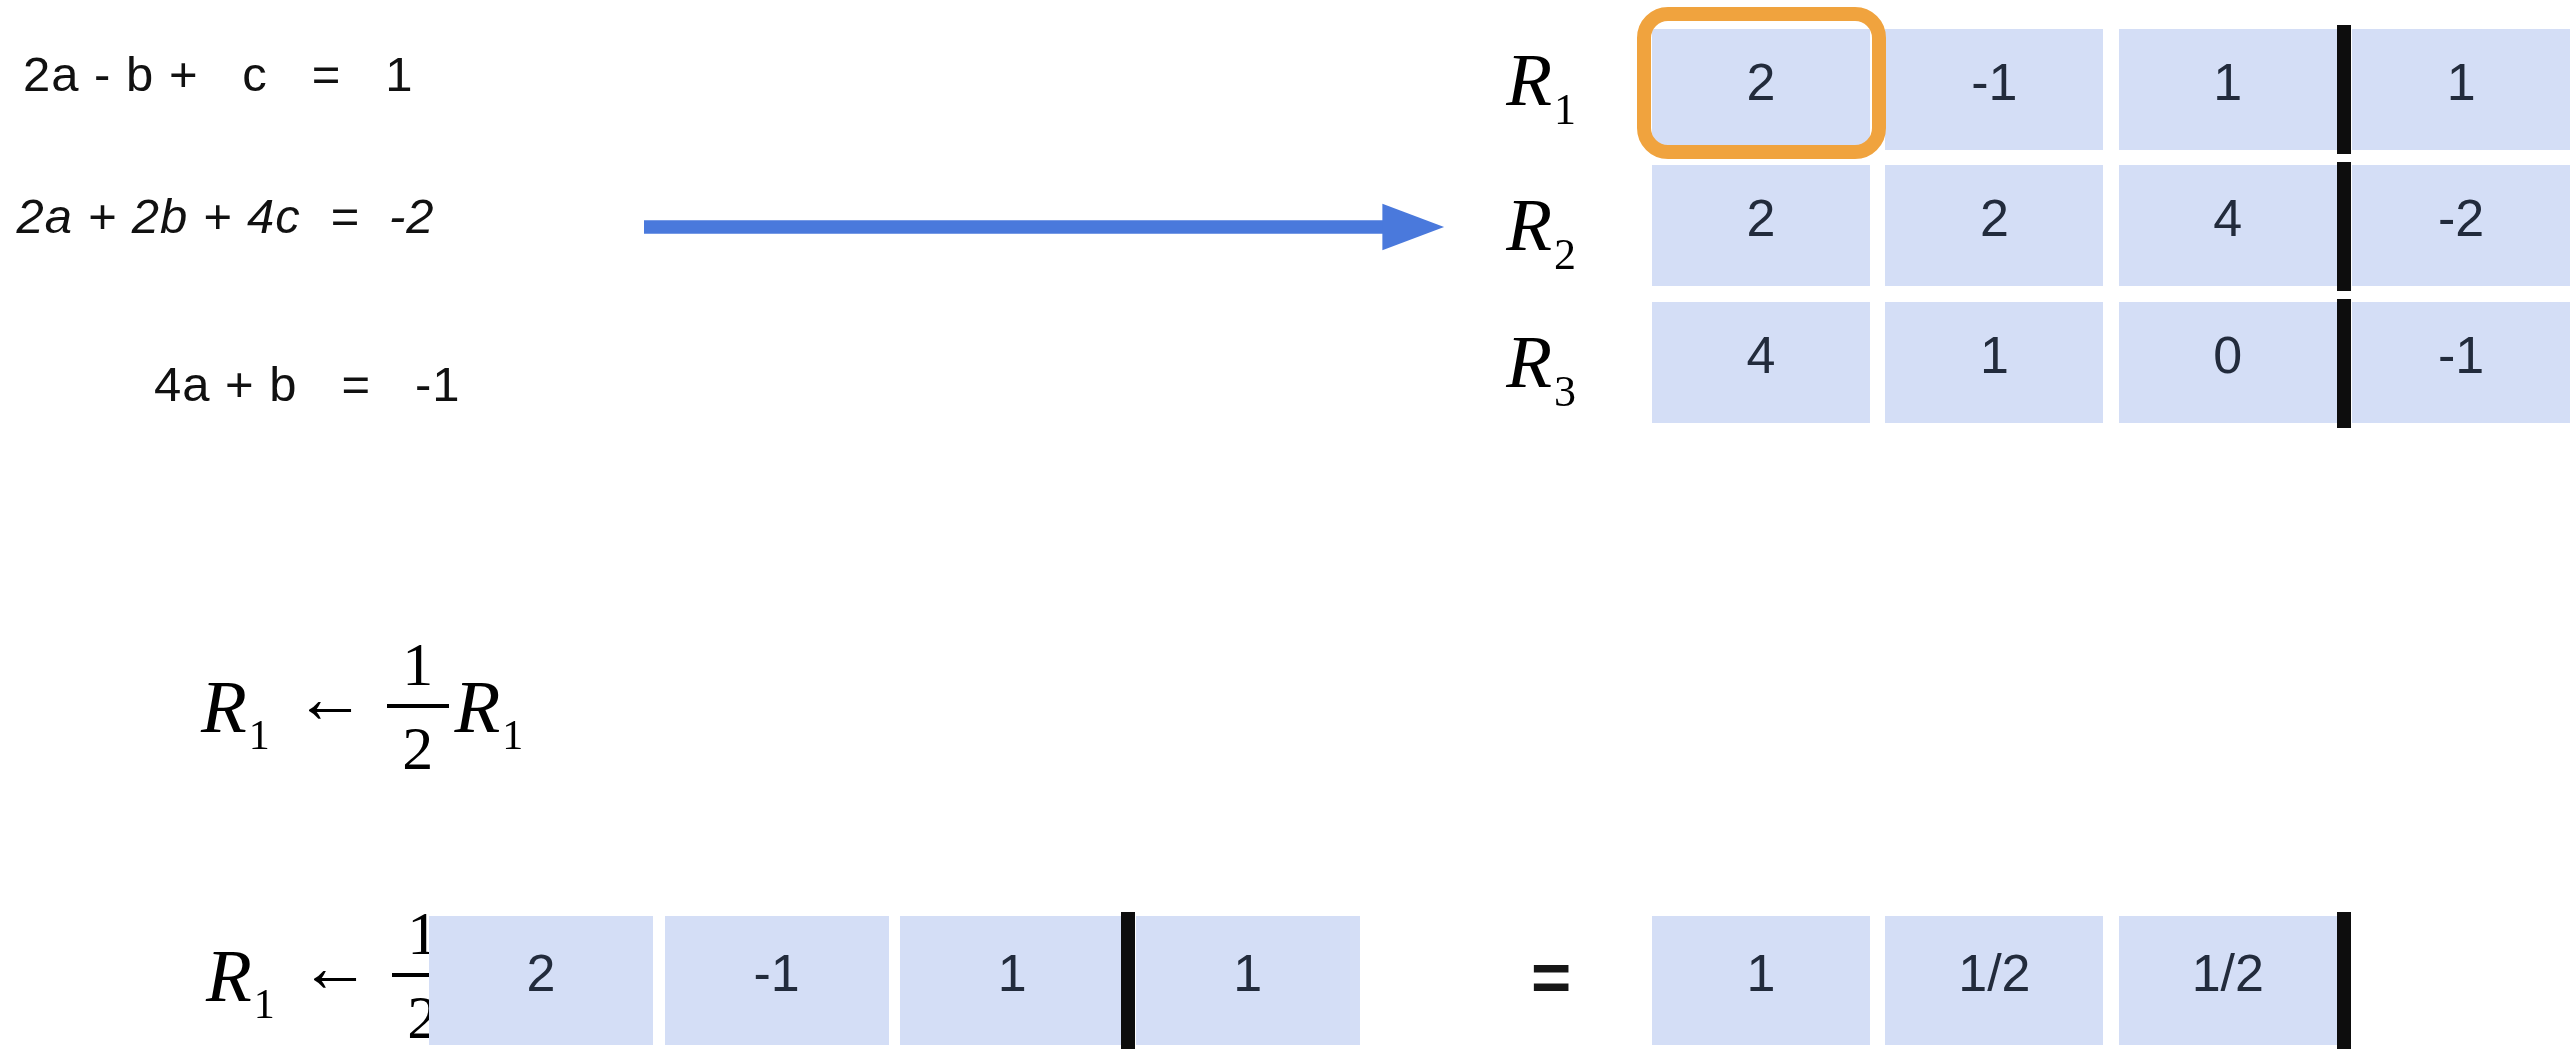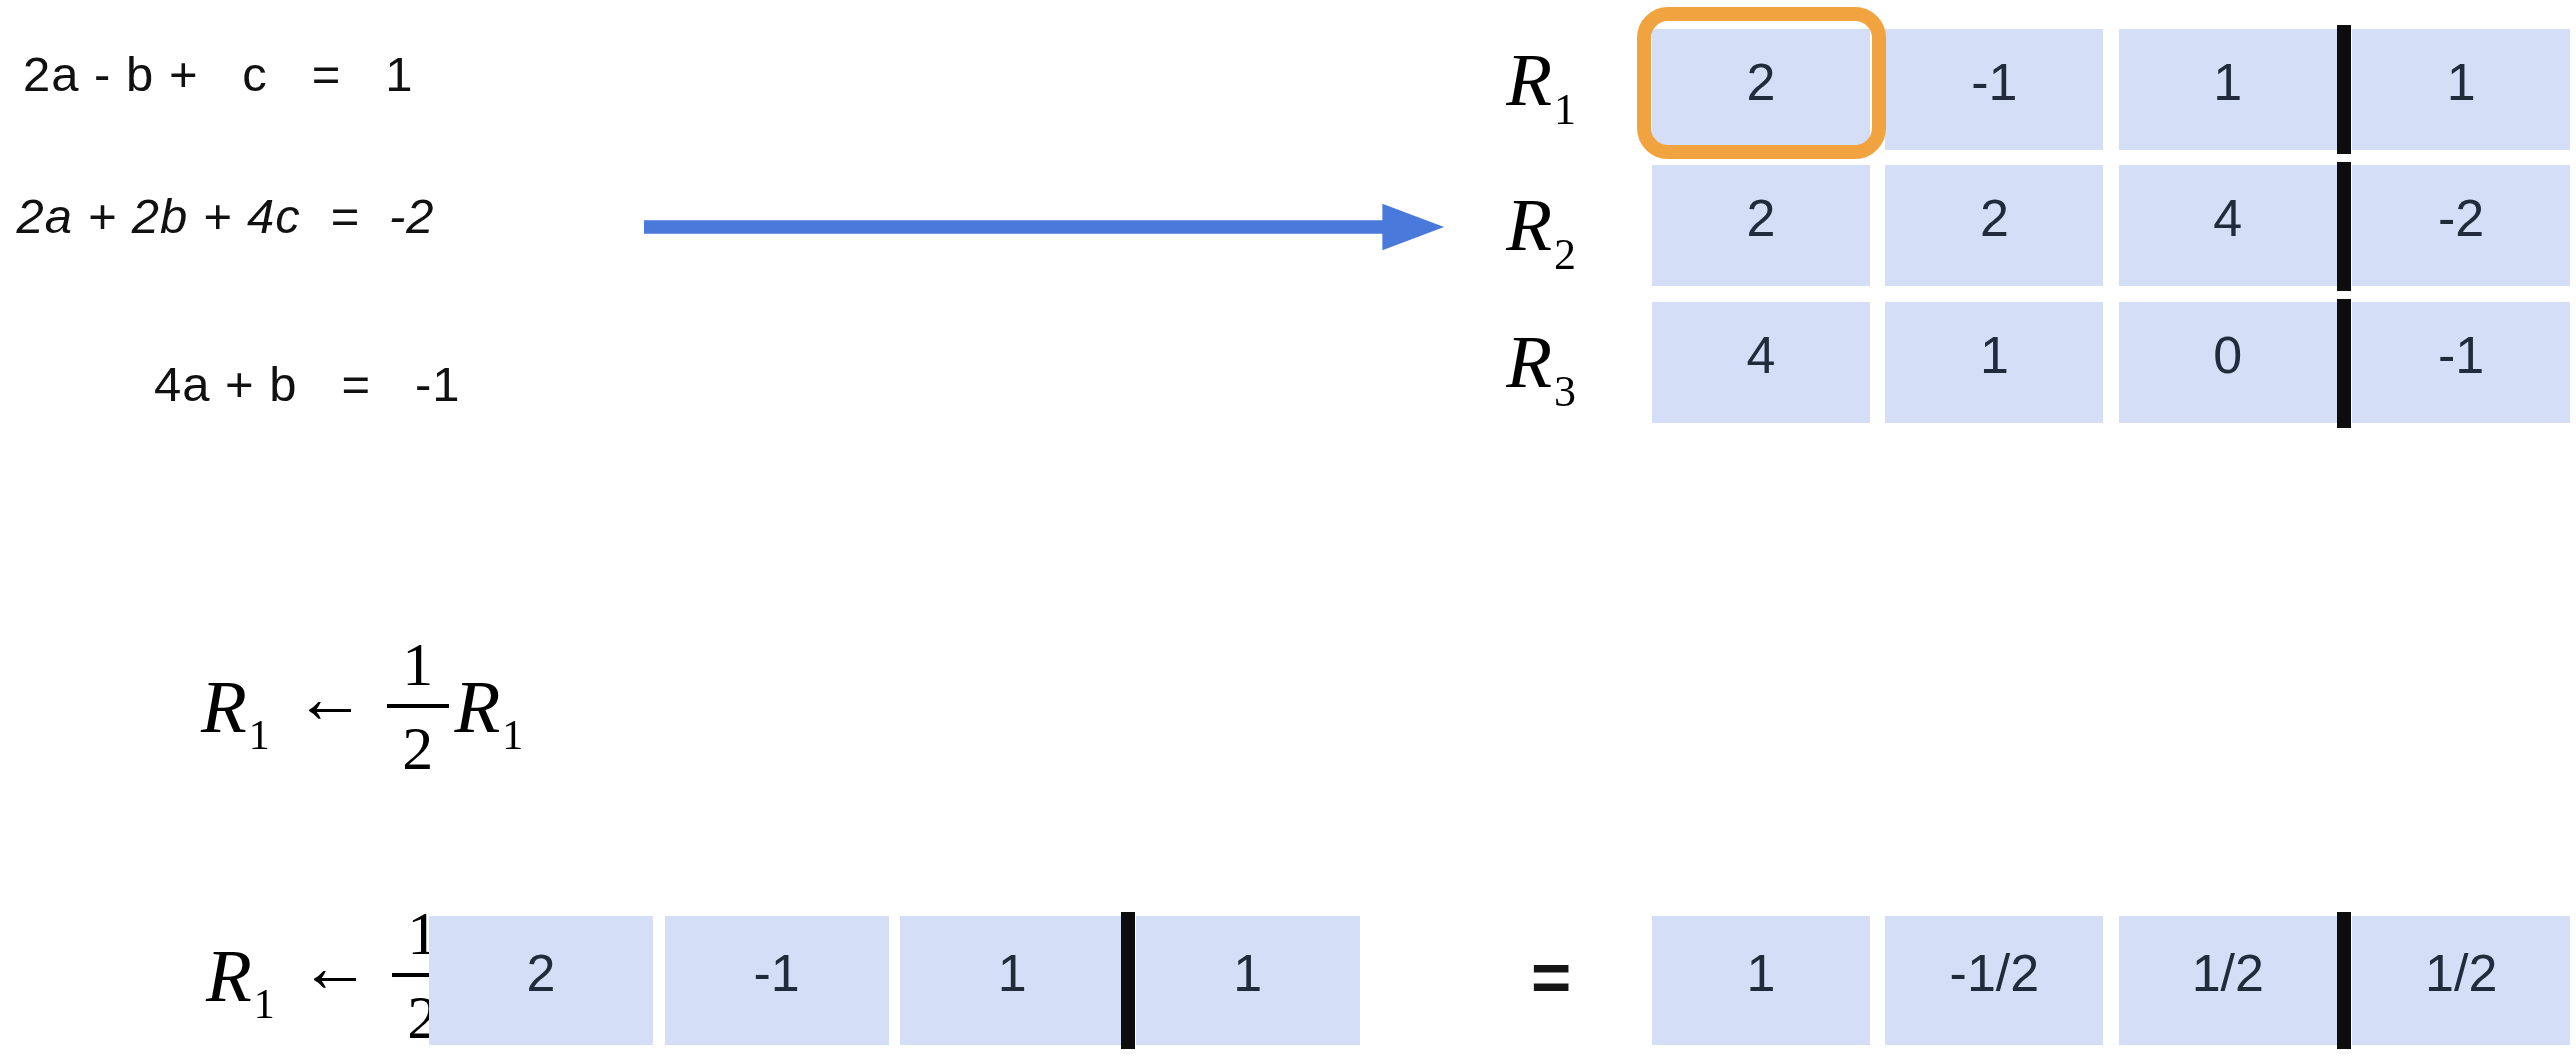--- a/index.html
+++ b/index.html
@@ -154,20 +154,19 @@
     <div class="cell lv-cell">-1</div>
     <div class="cell lv-cell">1</div>
     <div class="cell lv-cell">1</div>
     <div class="vbar vbar-left"></div>
   </div>
 
   <div class="equals">=</div>
 
   <div class="vec vec-right">
     <div class="cell rv-cell">1</div>
-    <div class="cell rv-cell">-1/2</div>
     <div class="cell rv-cell">1/2</div>
     <div class="cell rv-cell">1/2</div>
     <div class="vbar vbar-right"></div>
   </div>
 
 </div>
 
 
 </body></html>

